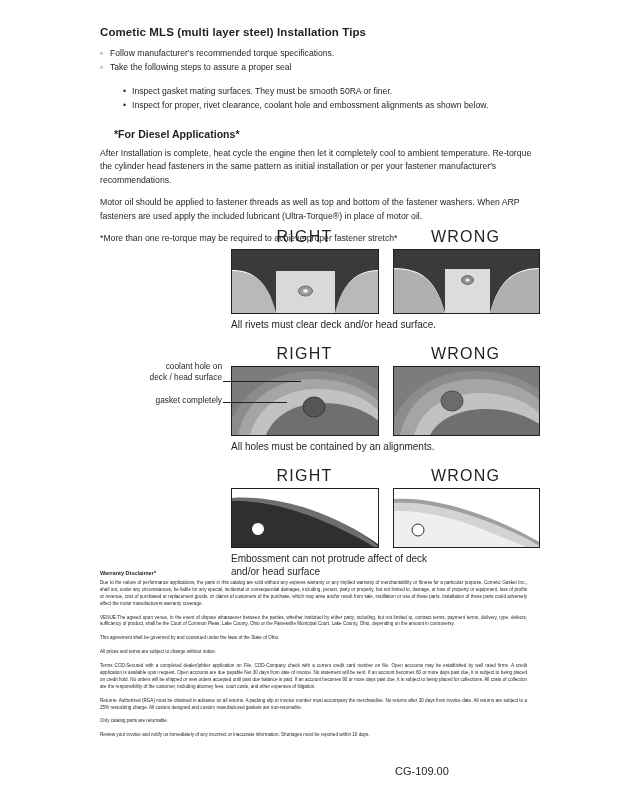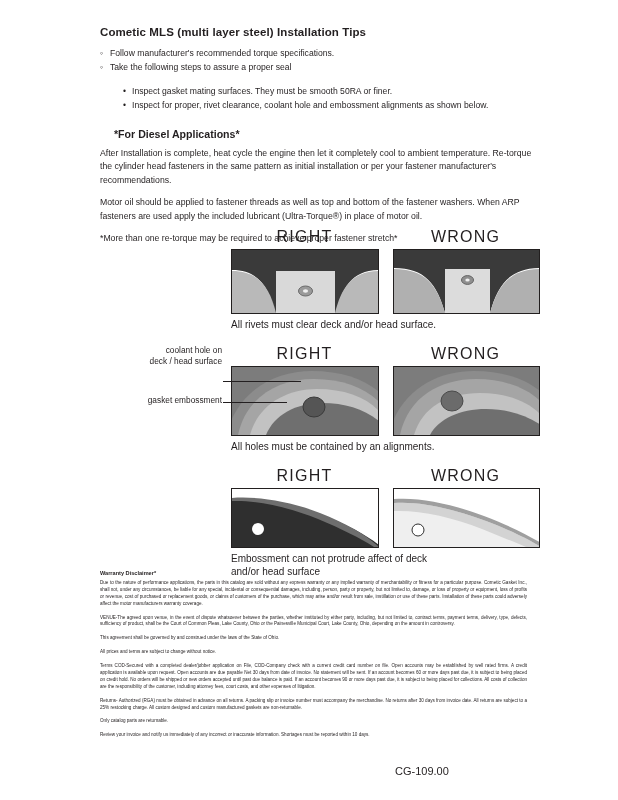--- a/index.html
+++ b/index.html
@@ -247,28 +247,28 @@
             <path d="M6,68 C14,30 46,12 82,12 C112,12 136,22 150,38 L150,68 Z" fill="#a5a5a5"></path>
             <path d="M20,68 C28,40 54,26 86,26 C112,26 134,34 147,48 L147,68 Z" fill="#c2c2c2"></path>
             <path d="M36,68 C44,52 66,42 92,42 C114,42 132,48 147,58 L147,68 Z" fill="#6f6f6f"></path>
             <ellipse cx="58" cy="34" rx="11" ry="10" fill="#6b6b6b"></ellipse>
             <ellipse cx="58" cy="34" rx="11" ry="10" fill="none" stroke="#4a4a4a" stroke-width="1"></ellipse>
           </svg>
         </div>
       </div>
       <div class="caption">All holes must be contained by an alignments.</div>
 
-      <div class="leadlabel" style="left:-131px; top:0; width:122px;">
+      <div class="leadlabel" style="left:-131px; top:16px; width:122px;">
         <span>coolant hole on</span><br>
         <span>deck / head surface</span>
       </div>
       <div class="leadline" style="left:-8px; top:36px; width:78px;"></div>
 
       <div class="leadlabel" style="left:-131px; top:50px; width:122px;">
-        <span>gasket embossment</span>
+        <span>gasket completely</span>
       </div>
       <div class="leadline" style="left:-8px; top:57px; width:64px;"></div>
     </div>
 
     <div class="figrow row3" style="margin-top:14px;">
       <div class="hdrpair">
         <div class="fighdr">RIGHT</div>
         <div class="fighdr">WRONG</div>
       </div>
       <div class="panels">

